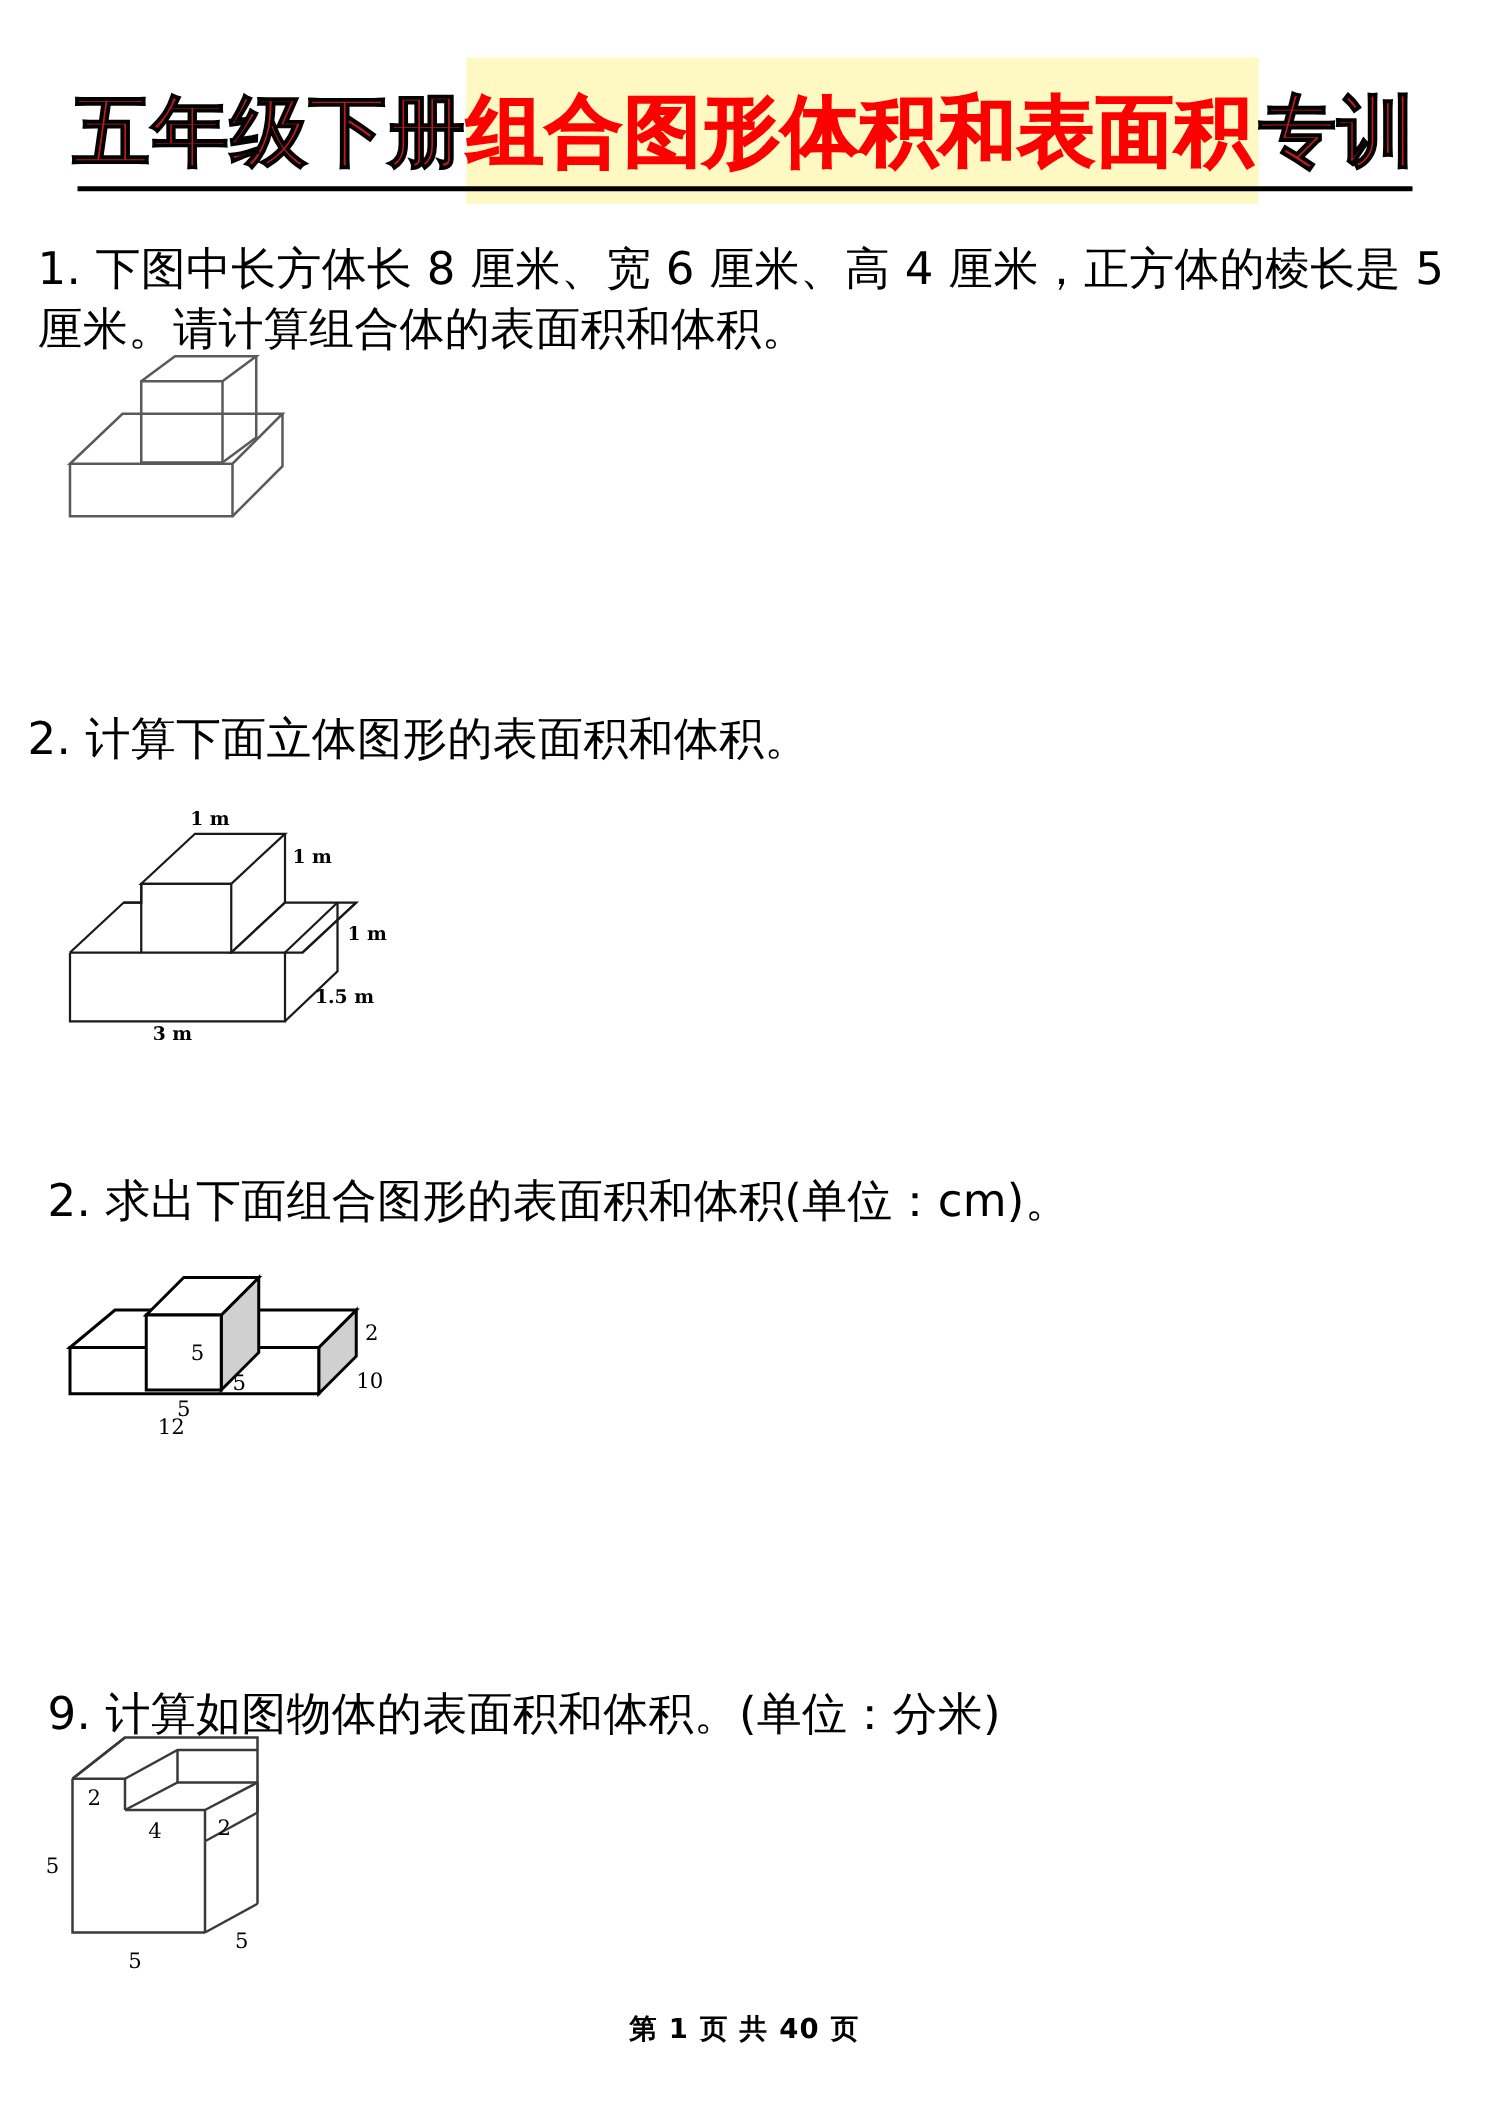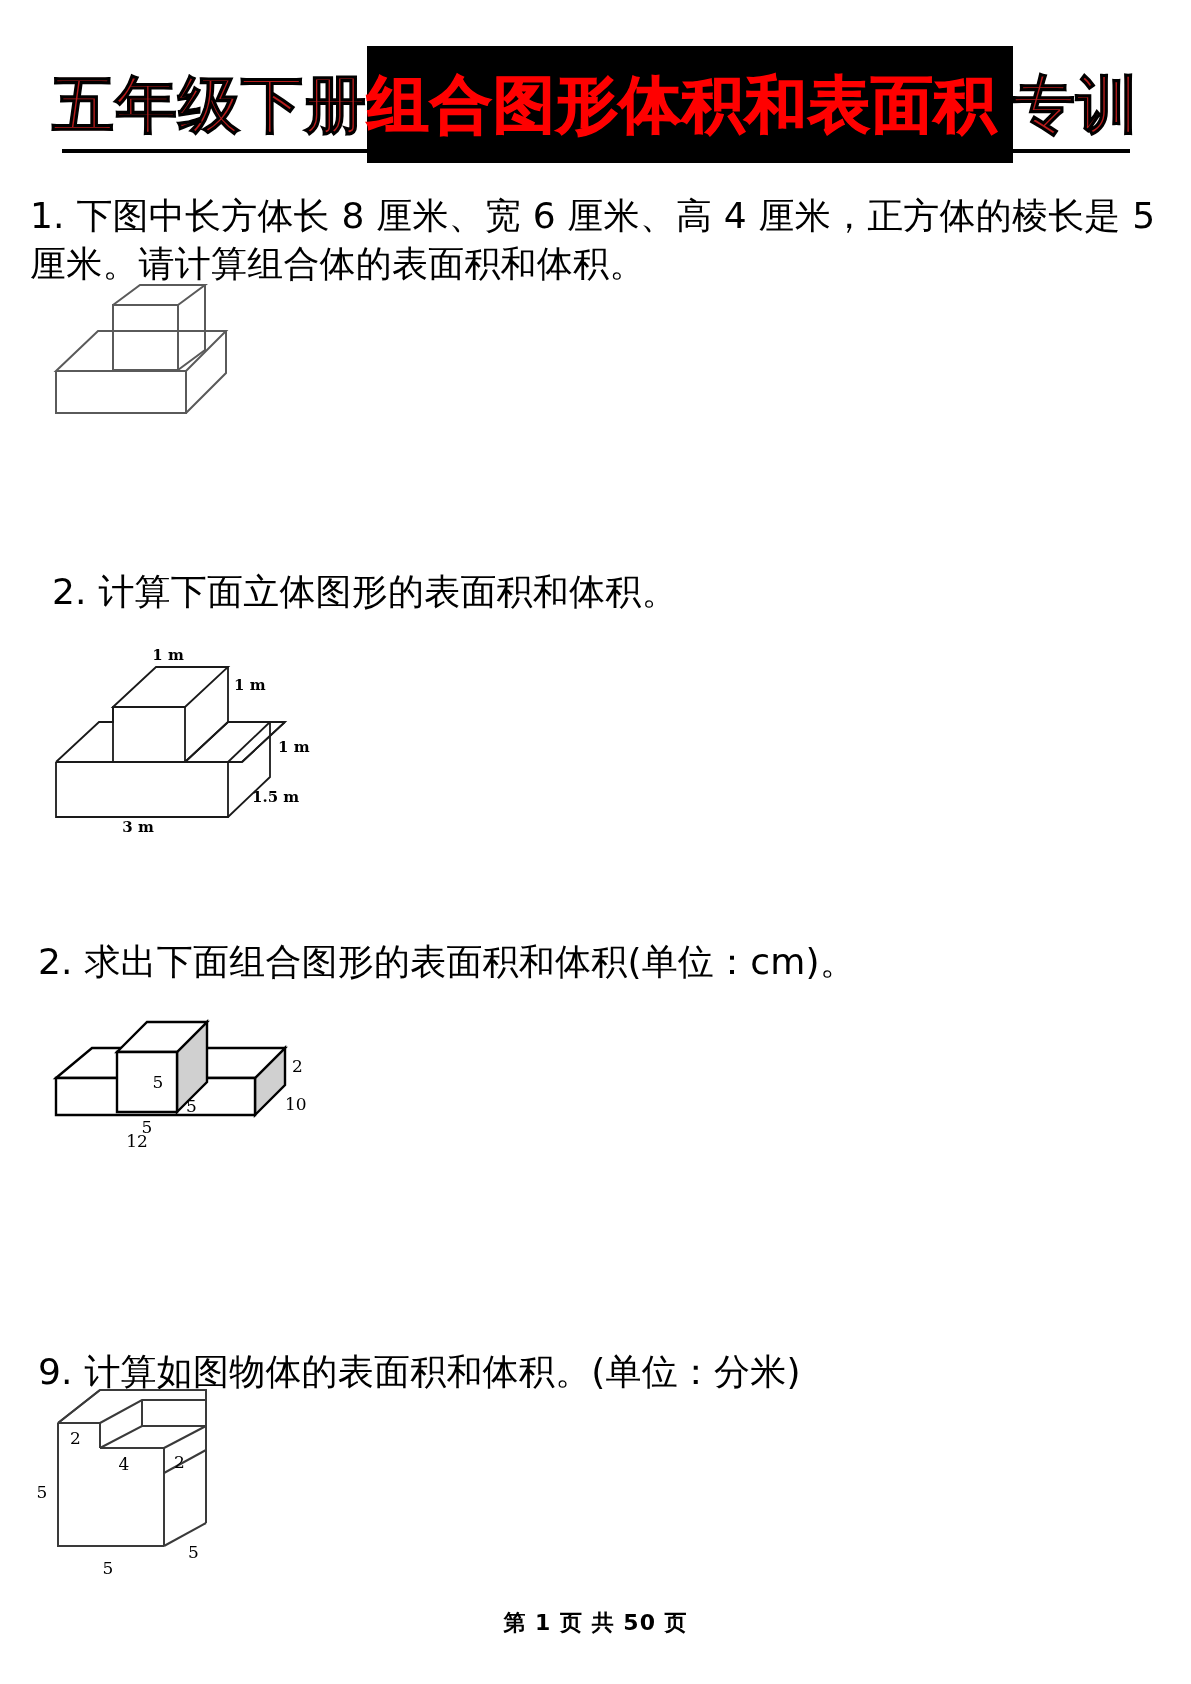--- a/index.html
+++ b/index.html
@@ -35,22 +35,22 @@
     letter-spacing: 1px;
     padding: 0 2px;
   }
   .title-seg { display: inline; }
   .title-seg.plain {
     color: #b91c1c;
     -webkit-text-stroke: 1.2px #000;
   }
   .title-seg.highlight {
     color: #ff0000;
-    background: #000000;
-    padding: 22px 16px 22px 0;
+    background: #fef9c3;
+    padding: 22px 4px 22px 0;
     -webkit-text-stroke: 1.2px #ff0000;
   }
   .title-rule {
     position: absolute;
     left: 62px;
     top: 149px;
     width: 1068px;
     height: 4px;
     background: #000;
   }
@@ -58,21 +58,21 @@
   
   .q-text {
     position: absolute;
     font-family: "DejaVu Sans", sans-serif;
     font-size: 36px;
     line-height: 48px;
     color: #000;
     letter-spacing: 0.2px;
   }
   .q1 { left: 30px; top: 192px; width: 1140px; }
-  .q2 { left: 52px; top: 568px; width: 1000px; }
+  .q2 { left: 22px; top: 568px; width: 1000px; }
   .q3 { left: 38px; top: 938px; width: 1060px; }
   .q4 { left: 38px; top: 1348px; width: 1060px; }
 
   
   .figure { position: absolute; }
   .fig1 { left: 40px; top: 283px; }
   .fig2 { left: 38px; top: 642px; font-weight: bold; }
   .fig3 { left: 40px; top: 1000px; }
   .fig4 { left: 28px; top: 1378px; }
 
@@ -219,13 +219,13 @@
     <text x="42" y="66">2</text>
     <text x="96" y="92" text-anchor="middle">4</text>
     <text x="146" y="90">2</text>
     <text x="14" y="120" text-anchor="middle">5</text>
     <text x="160" y="180">5</text>
     <text x="80" y="196" text-anchor="middle">5</text>
   </g>
 </svg>
 </div>
 
-<div class="footer">第 1 页 共 50 页</div>
+<div class="footer">第 1 页 共 40 页</div>
 
 </body></html>

